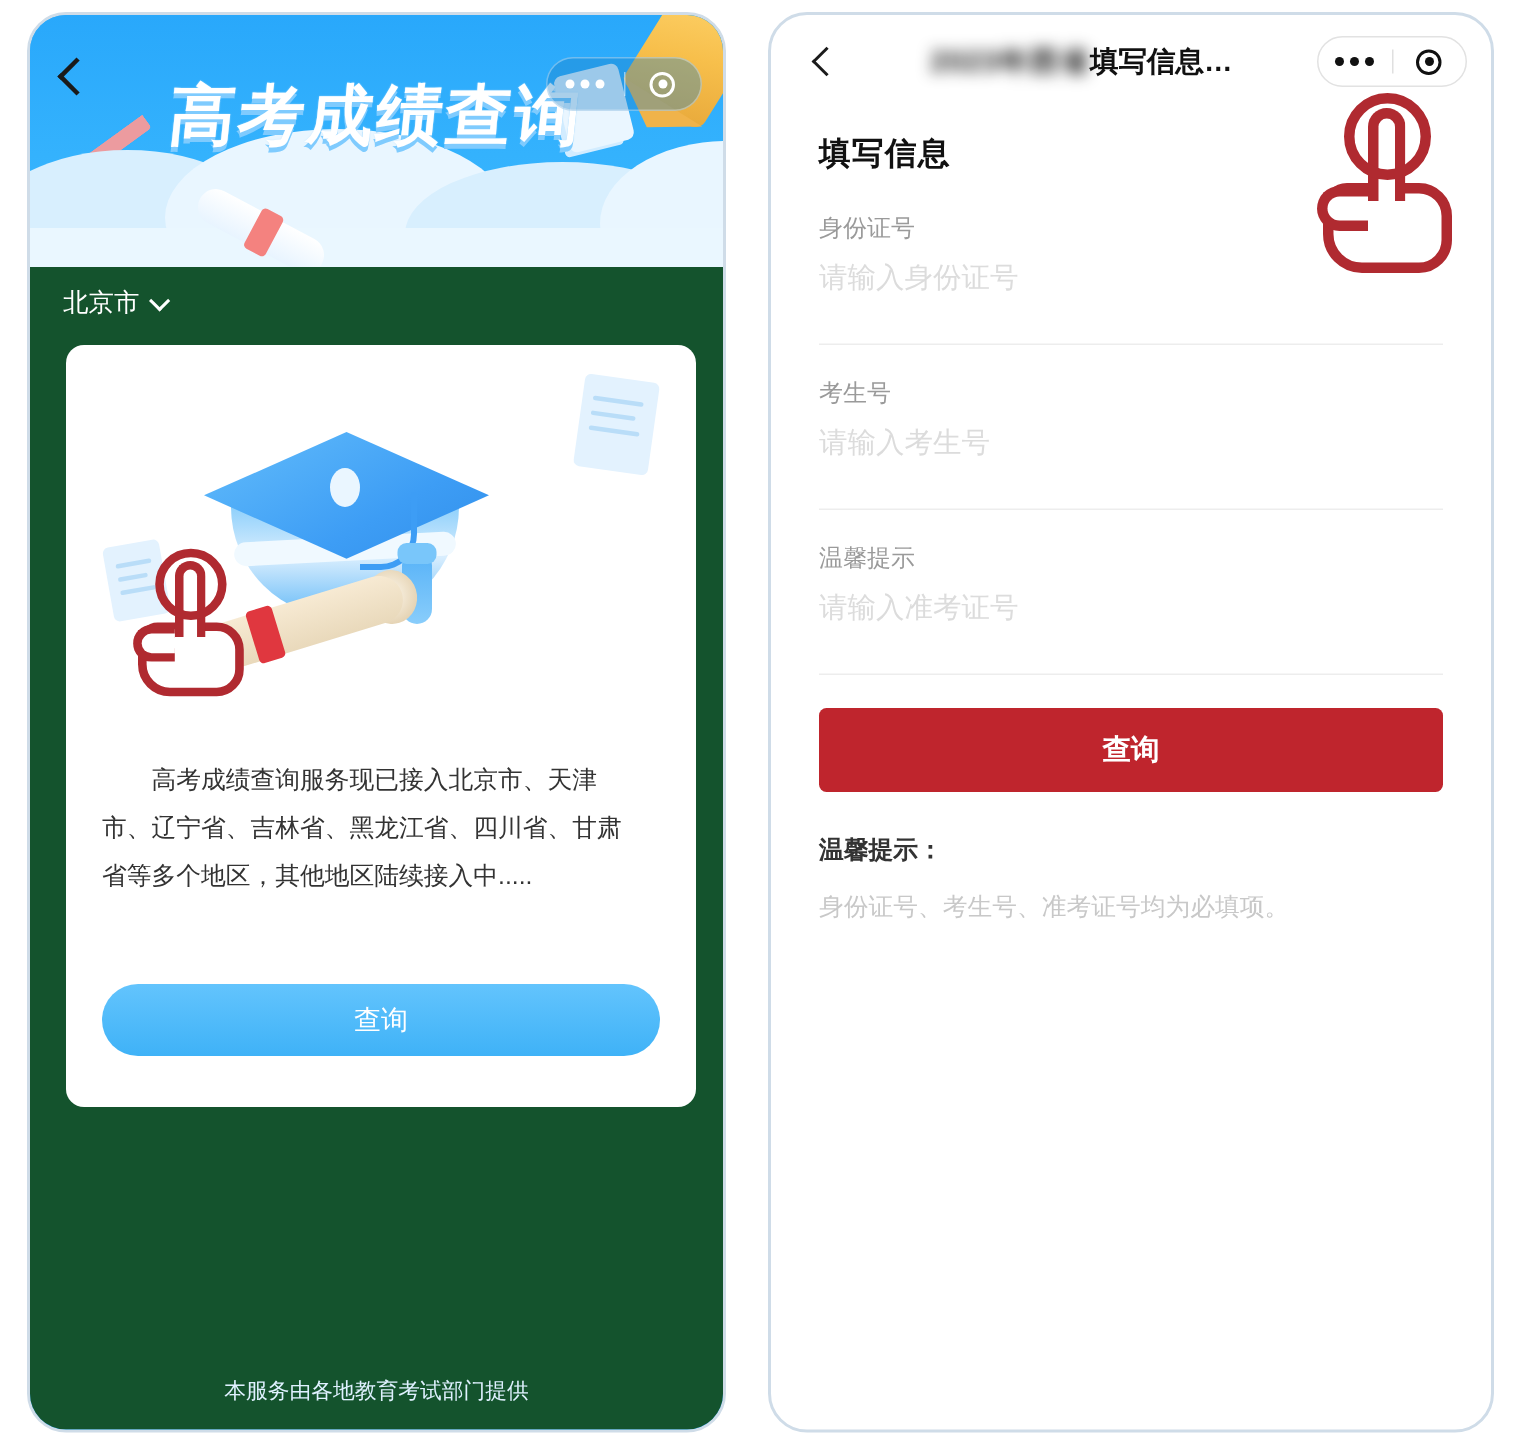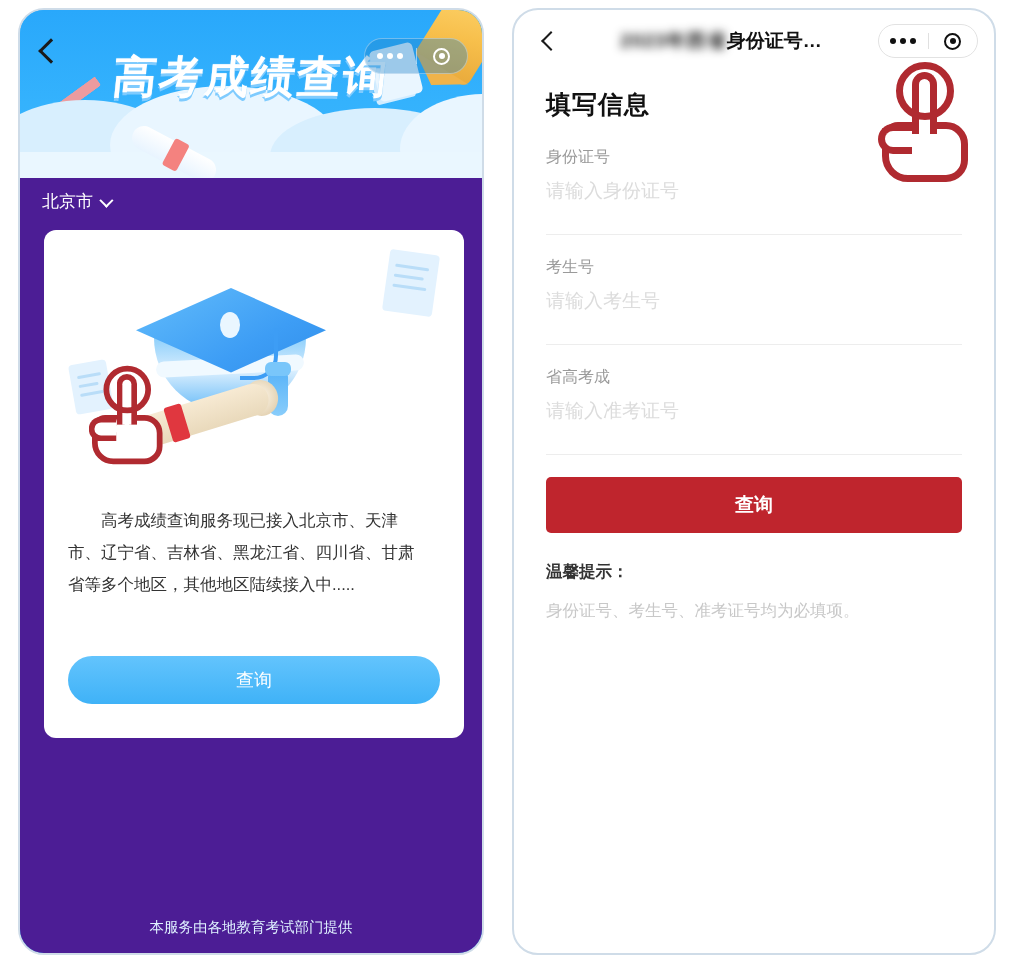--- a/index.html
+++ b/index.html
@@ -162,21 +162,21 @@
     z-index: 5;
   }
   .scroll-deco::after {
     content:""; position:absolute; left: 40px; top: -3px;
     width: 16px; height: 30px; background: #f4827f; border-radius: 3px;
   }
 
   
   .left-body {
     position: relative;
-    background: #4c1d95;
+    background: #14532d;
     height: calc(100% - 168px);
   }
   .region-row {
     position: absolute; left: 22px; top: 12px;
     display: flex; align-items: center; gap: 7px;
     z-index: 8;
   }
   .region-name { color: #ffffff; font-size: 17px; }
   .chev-down {
     width: 10px; height: 10px;
@@ -386,21 +386,21 @@
     width: 17px; height: 17px; border-radius:50%;
     border: 2px solid #111;
     display:flex; align-items:center; justify-content:center;
   }
   .capsule-dark .target span::after {
     content:""; width:6px; height:6px; border-radius:50%; background:#111;
   }
 
   .r-heading {
     padding: 16px 32px 0 32px;
-    font-size: 25px;
+    font-size: 21px;
     font-weight: bold;
     color: #111111;
     letter-spacing: 1px;
   }
   .form-wrap { padding: 26px 32px 0 32px; }
   .field { padding-bottom: 32px; border-bottom: 1px solid #ededed; margin-bottom: 22px; }
   .field:last-of-type { border-bottom: 1px solid #ededed; }
   .field-label { font-size: 16px; color: #9a9a9a; margin-bottom: 12px; }
   .field-input {
     width: 100%;
@@ -512,21 +512,21 @@
       </div>
     </div>
   </div>
 
   <div class="phone phone-right">
 
     <div class="r-topbar">
       <div class="r-back"></div>
       <div class="r-title-wrap">
         <span class="r-title-blur">2023年西省</span>
-        <span class="r-title">身份证号…</span>
+        <span class="r-title">填写信息…</span>
       </div>
       <div class="capsule-dark">
         <div class="dots">
             <i></i>
             <i></i>
             <i></i>
           </div>
         <div class="sep"></div>
         <div class="target">
             <span></span>
@@ -542,21 +542,21 @@
         <div class="field-label">身份证号</div>
         <input class="field-input" type="text" placeholder="请输入身份证号" style="">
       </div>
 
       <div class="field">
         <div class="field-label">考生号</div>
         <input class="field-input" type="text" placeholder="请输入考生号" style="">
       </div>
 
       <div class="field">
-        <div class="field-label">省高考成</div>
+        <div class="field-label">温馨提示</div>
         <input class="field-input" type="text" placeholder="请输入准考证号" style="">
       </div>
 
       <button class="query-btn-red">查询</button>
     </div>
 
     <div class="tips">
       <div class="tips-title">温馨提示：</div>
       <div class="tips-body">身份证号、考生号、准考证号均为必填项。</div>
     </div>

